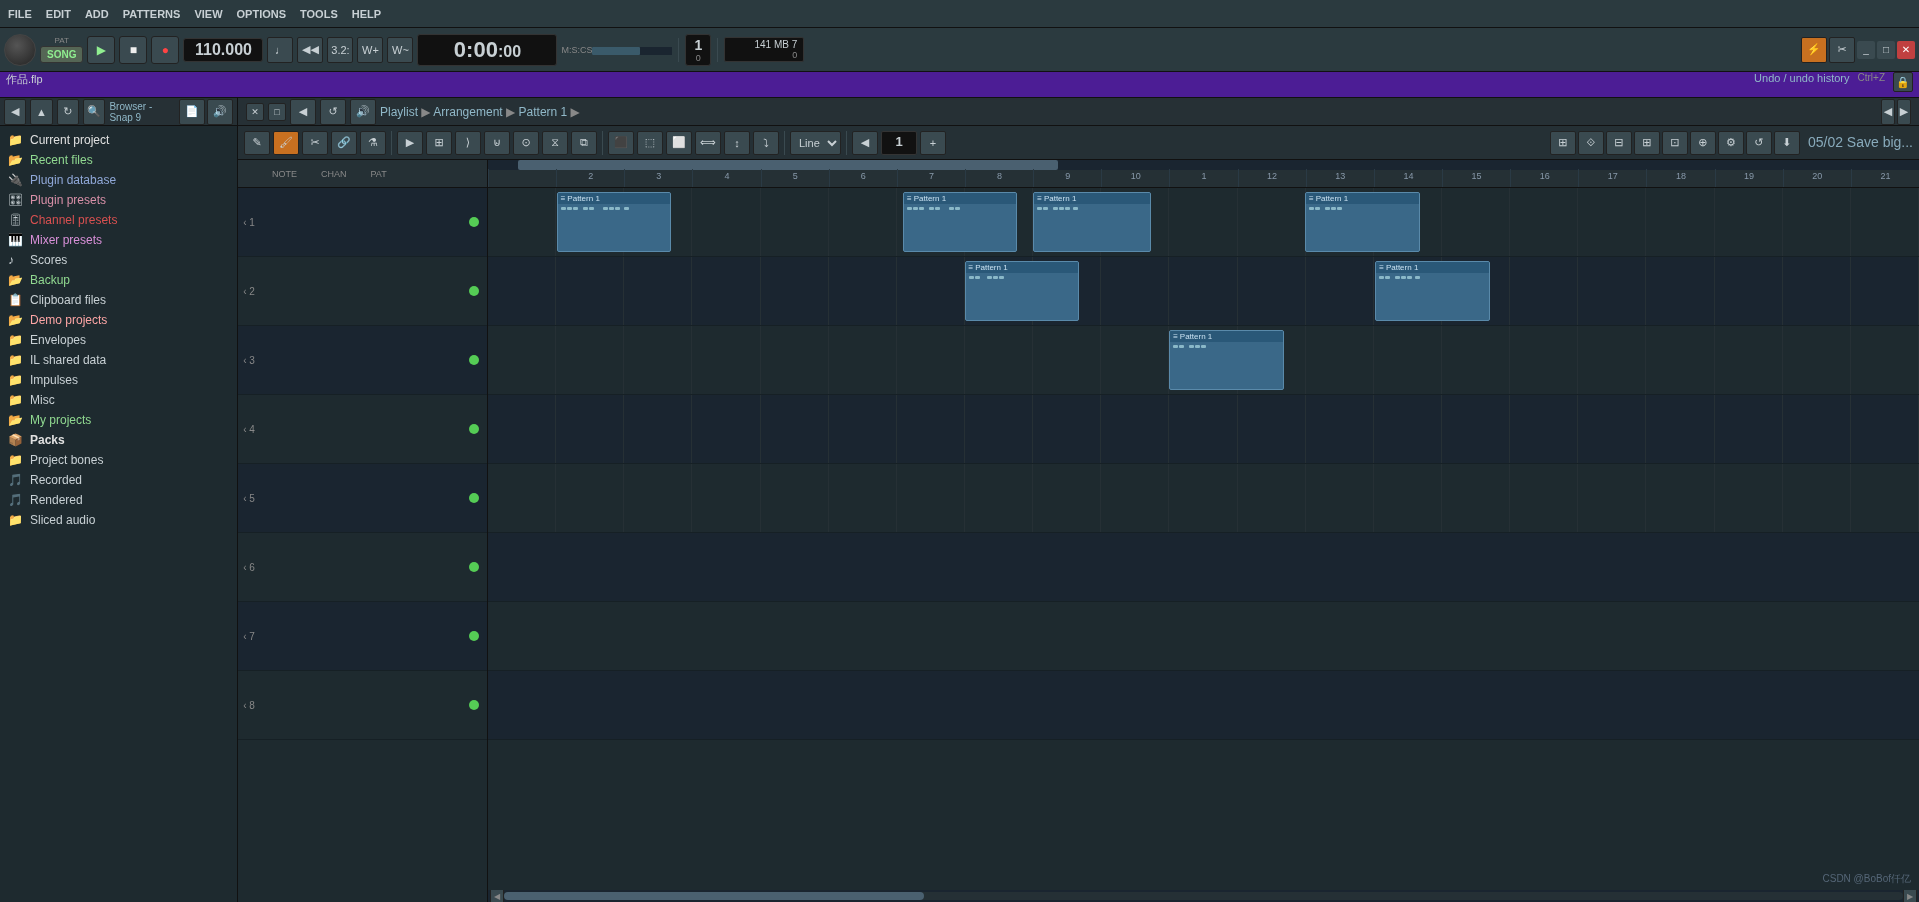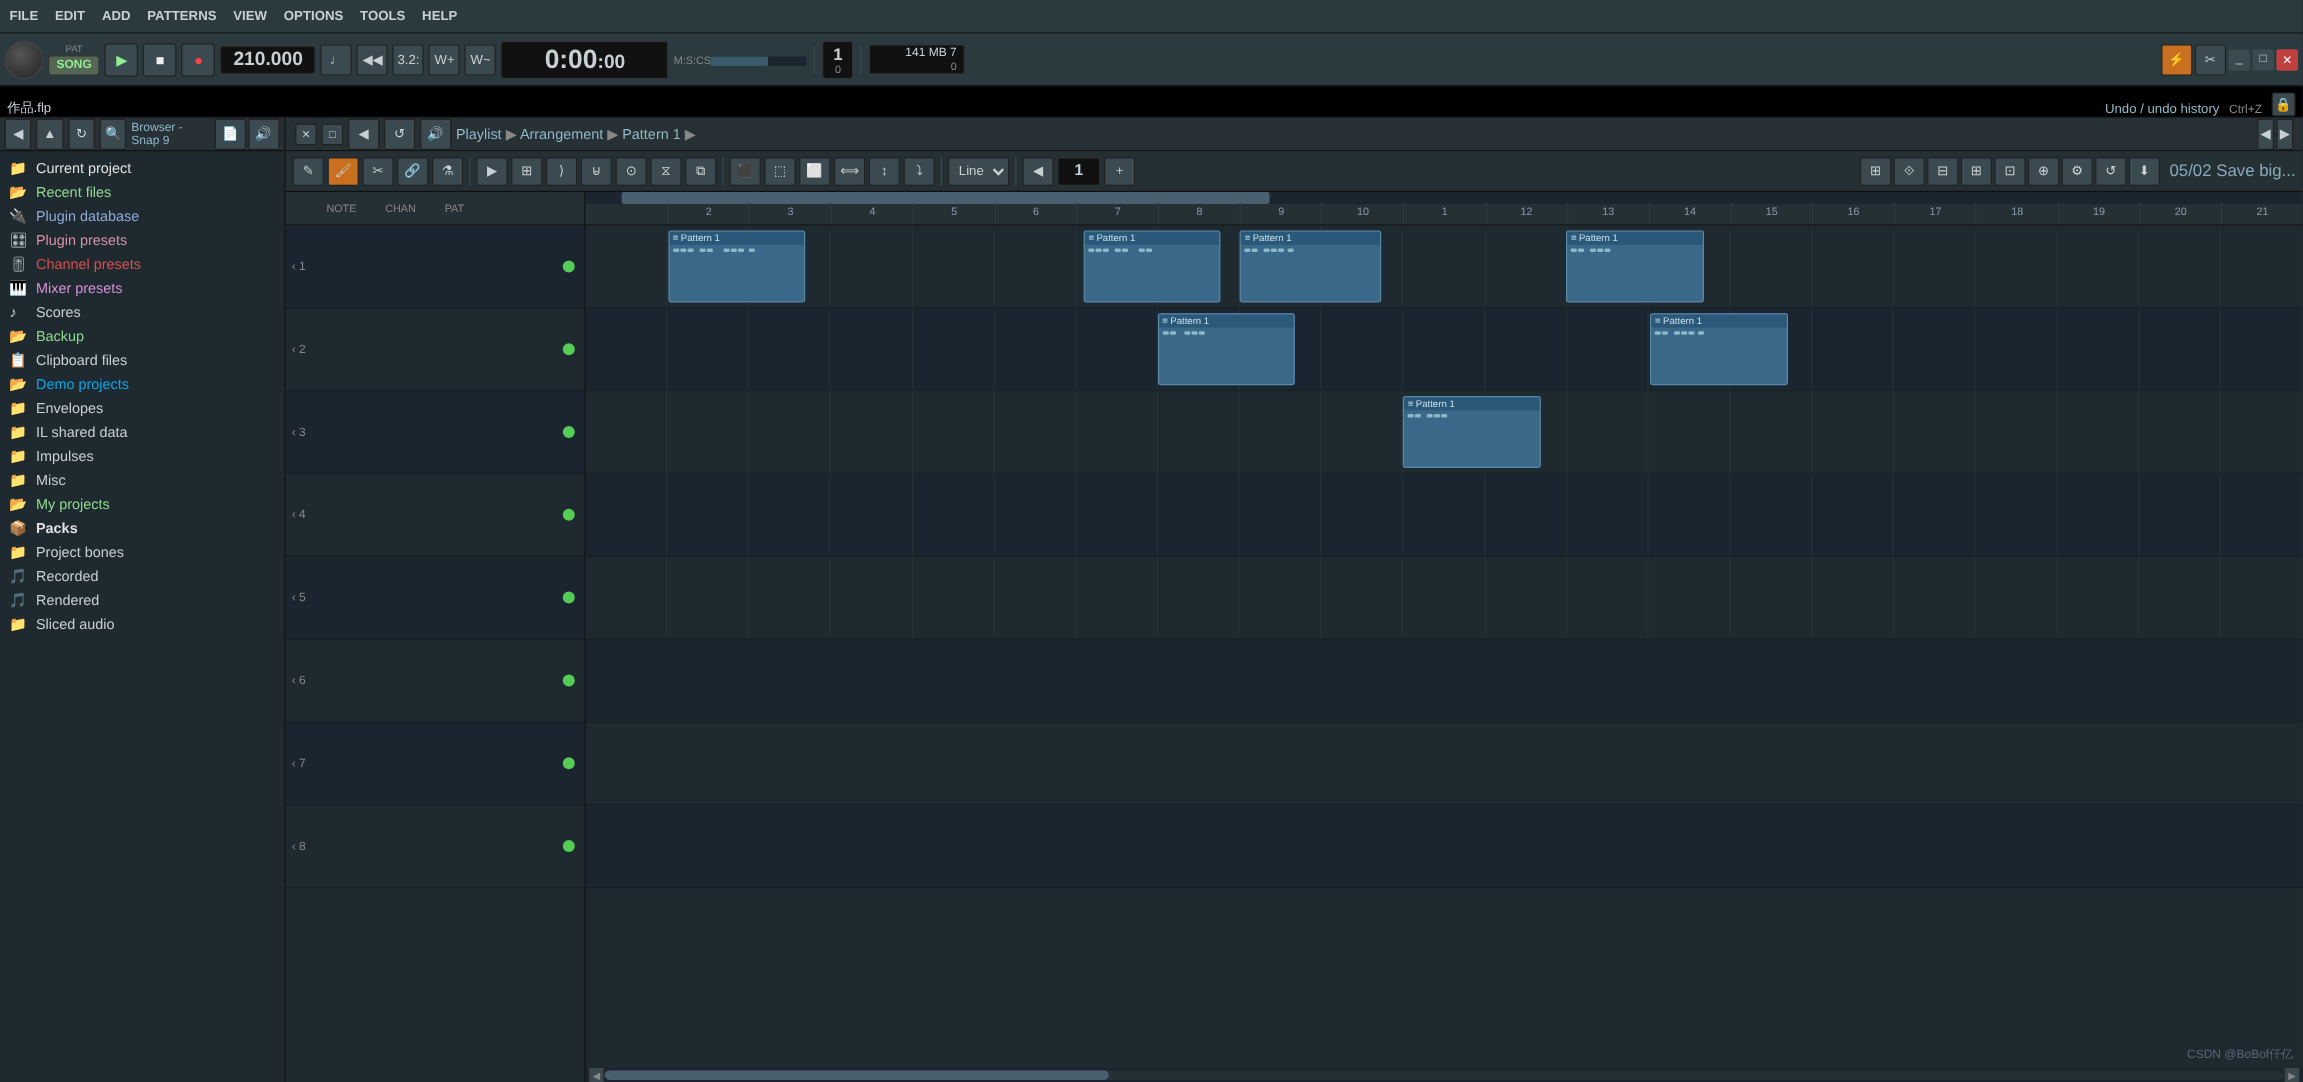--- a/index.html
+++ b/index.html
@@ -119,23 +119,23 @@
       background: radial-gradient(circle at 40% 35%, #555, #222);
       border: 1px solid #444;
       cursor: pointer;
       display: flex; align-items: center; justify-content: center;
       font-size: 8px; color: #888;
     }
 
     
     .toolbar2 {
       height: 26px;
-      background: #000000;
-      display: flex;
-      align-items: flex-end;
+      background: #4c1d95;
+      display: flex;
+      align-items: flex-start;
       padding: 0 6px;
       gap: 8px;
       border-bottom: 1px solid #111;
     }
     .toolbar2 .file-name {
       font-size: 11px;
       color: #c8d0d4;
     }
     .toolbar2 .undo-label {
       font-size: 11px;
@@ -547,21 +547,21 @@
     <div style="font-size:8px; color:#888; text-align:center;">PAT</div>
     <div class="mode-btn">SONG</div>
   </div>
 
   <div class="transport-btn play">▶</div>
 
   <div class="transport-btn stop">■</div>
 
   <div class="transport-btn record">●</div>
 
-  <div class="tempo-display">210.000</div>
+  <div class="tempo-display">110.000</div>
 
   <div class="toolbar-icon-btn">♩</div>
   <div class="toolbar-icon-btn">◀◀</div>
   <div class="toolbar-icon-btn">3.2:</div>
   <div class="toolbar-icon-btn">W+</div>
   <div class="toolbar-icon-btn">W~</div>
 
   <div class="time-display">
     <span>0:00</span><span style="font-size:16px;">:00</span>
   </div>
@@ -654,21 +654,21 @@
       <div class="sidebar-item recent">
         <span class="item-icon">📂</span>
         <span class="item-label" style="color:#90d890;">Backup</span>
       </div>
       <div class="sidebar-item">
         <span class="item-icon">📋</span>
         <span class="item-label">Clipboard files</span>
       </div>
       <div class="sidebar-item recent">
         <span class="item-icon">📂</span>
-        <span class="item-label" style="color:#0ea5e9;">Demo projects</span>
+        <span class="item-label" style="color:#fca5a5;">Demo projects</span>
       </div>
       <div class="sidebar-item">
         <span class="item-icon">📁</span>
         <span class="item-label">Envelopes</span>
       </div>
       <div class="sidebar-item">
         <span class="item-icon">📁</span>
         <span class="item-label">IL shared data</span>
       </div>
       <div class="sidebar-item">

